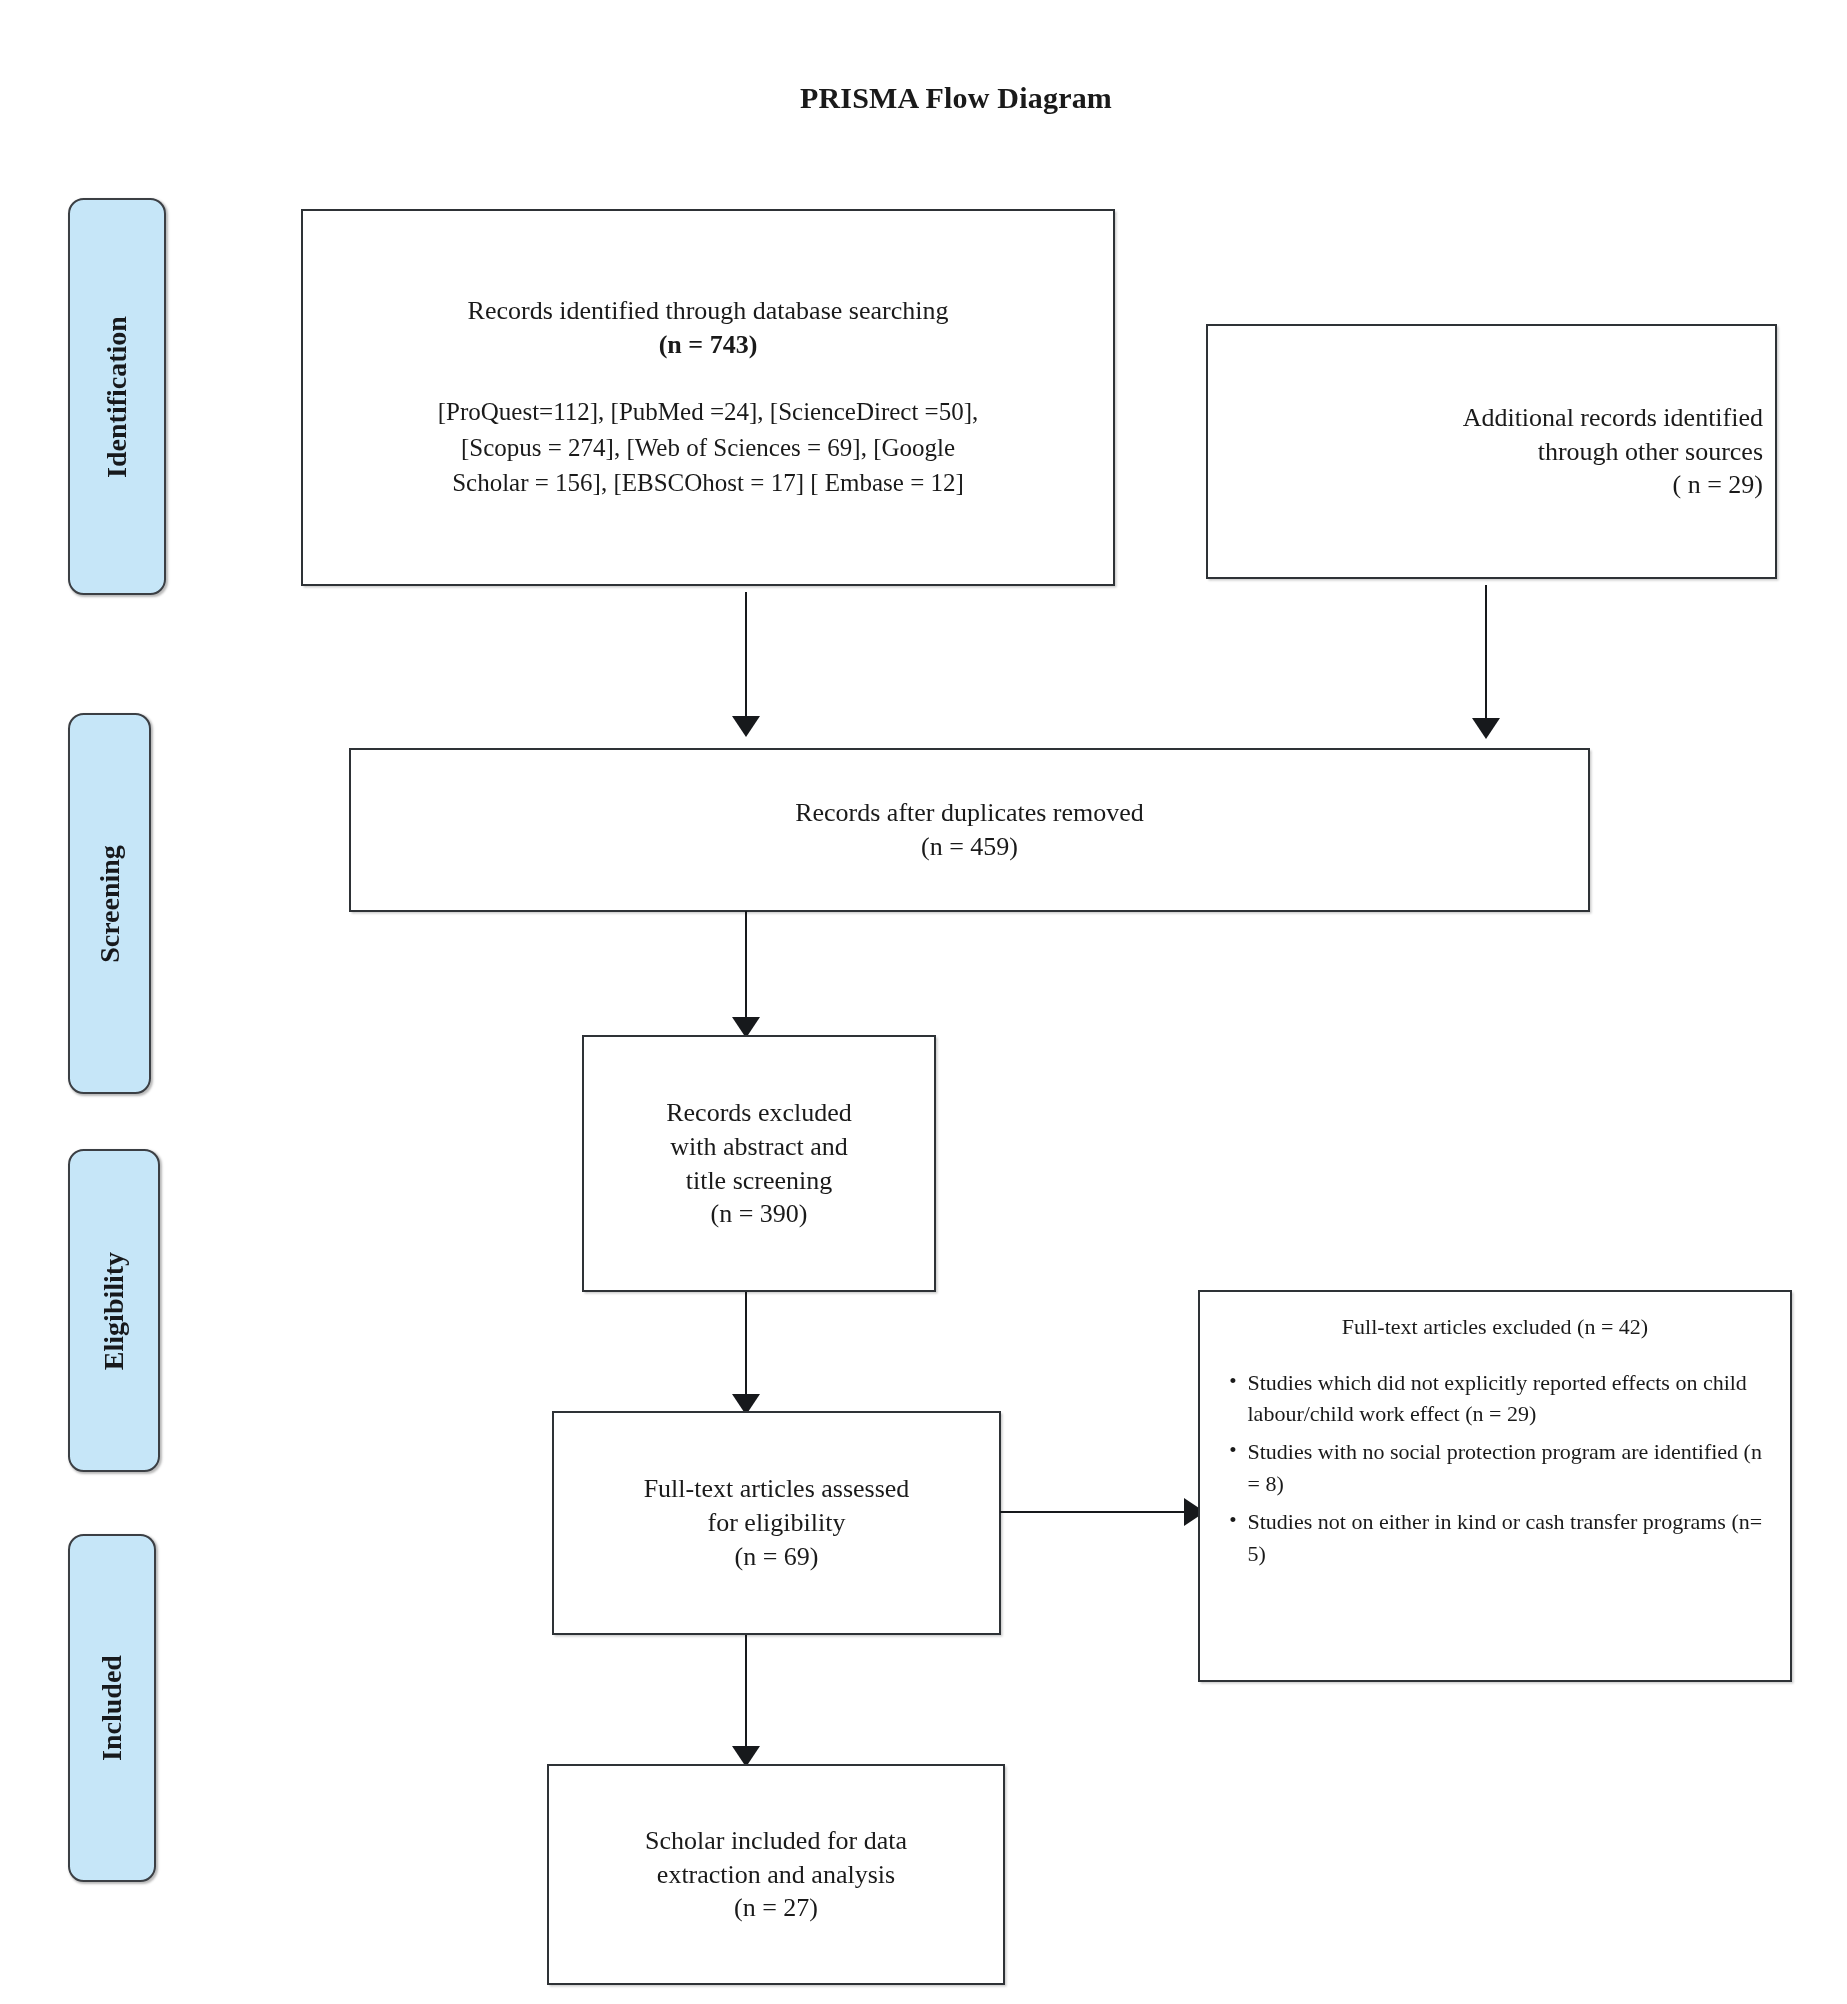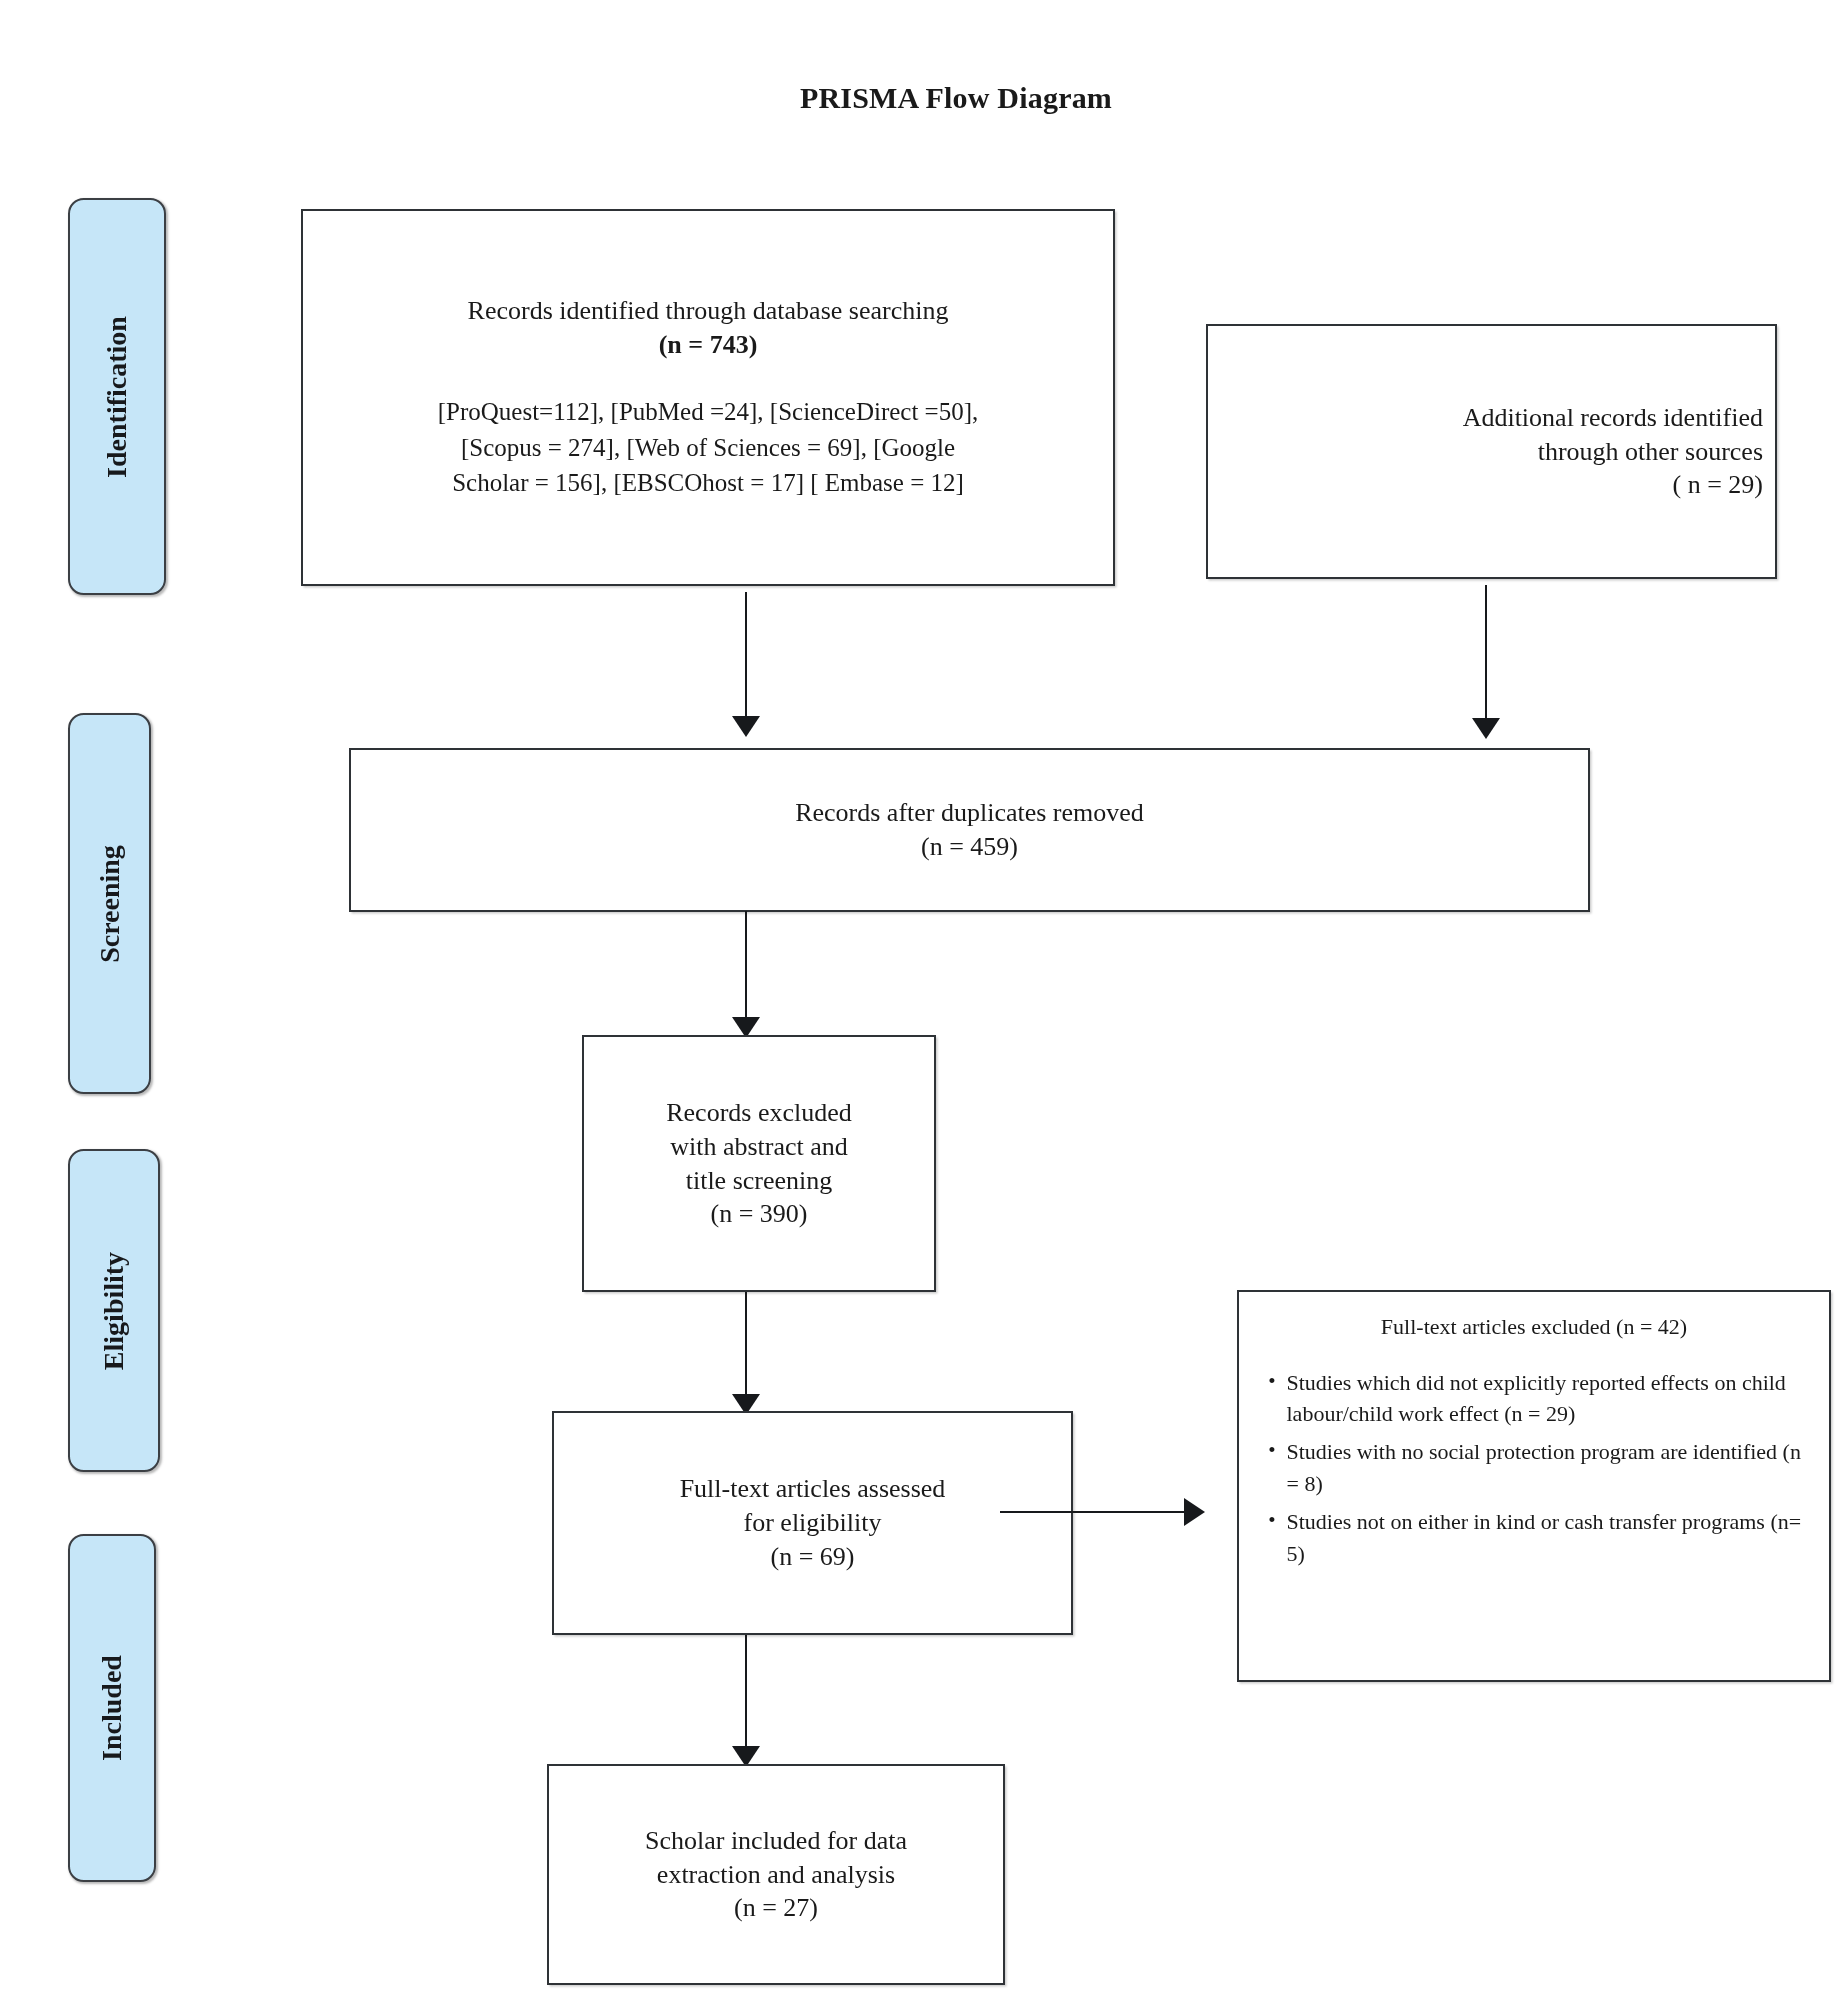--- a/index.html
+++ b/index.html
@@ -192,30 +192,30 @@
   <div class="flow-box" style="left:582px; top:1035px; width:354px; height:257px;">
     <span class="line fs-lg">Records excluded</span>
     <span class="line fs-lg">with abstract and</span>
     <span class="line fs-lg">title screening</span>
     <span class="line fs-lg">(n = 390)</span>
   </div>
 
   <div class="v-line" style="left:745px; top:1292px; height:105px;"></div>
   <div class="arrow-down" style="left:732px; top:1394px;"></div>
 
-  <div class="flow-box" style="left:552px; top:1411px; width:521px; height:224px;">
+  <div class="flow-box" style="left:552px; top:1411px; width:449px; height:224px;">
     <span class="line fs-lg">Full-text articles assessed</span>
     <span class="line fs-lg">for eligibility</span>
     <span class="line fs-lg">(n = 69)</span>
   </div>
 
   <div class="h-line" style="left:1000px; top:1511px; width:185px;"></div>
   <div class="arrow-right" style="left:1184px; top:1498px;"></div>
 
-  <div class="flow-box" id="excluded-list-box" style="left:1198px; top:1290px; width:594px; height:392px;margin-left:39px;">
+  <div class="flow-box" id="excluded-list-box" style="left:1198px; top:1290px; width:594px; height:392px;">
     <div id="excluded-list-title">Full-text articles excluded (n = 42)</div>
 
     <div class="bullet-row">
       <span class="bullet-dot">•</span>
       <span class="bullet-text">Studies which did not explicitly reported effects on child labour/child work effect (n = 29)</span>
     </div>
 
     <div class="bullet-row">
       <span class="bullet-dot">•</span>
       <span class="bullet-text">Studies with no social protection program are identified (n = 8)</span>

